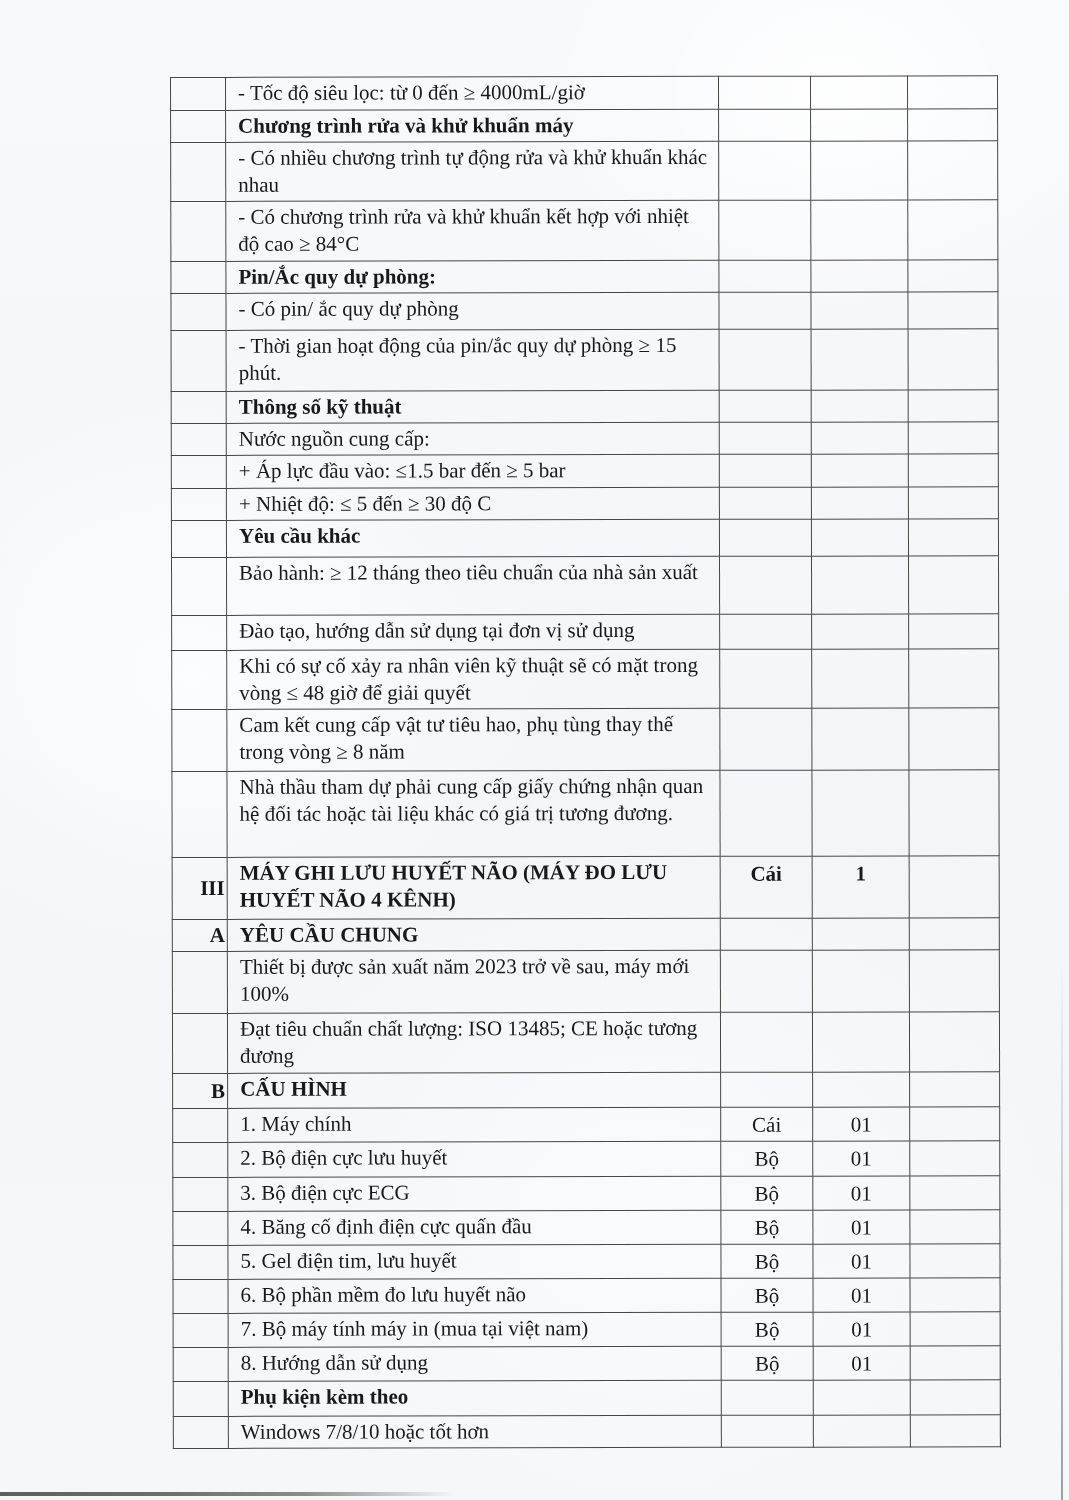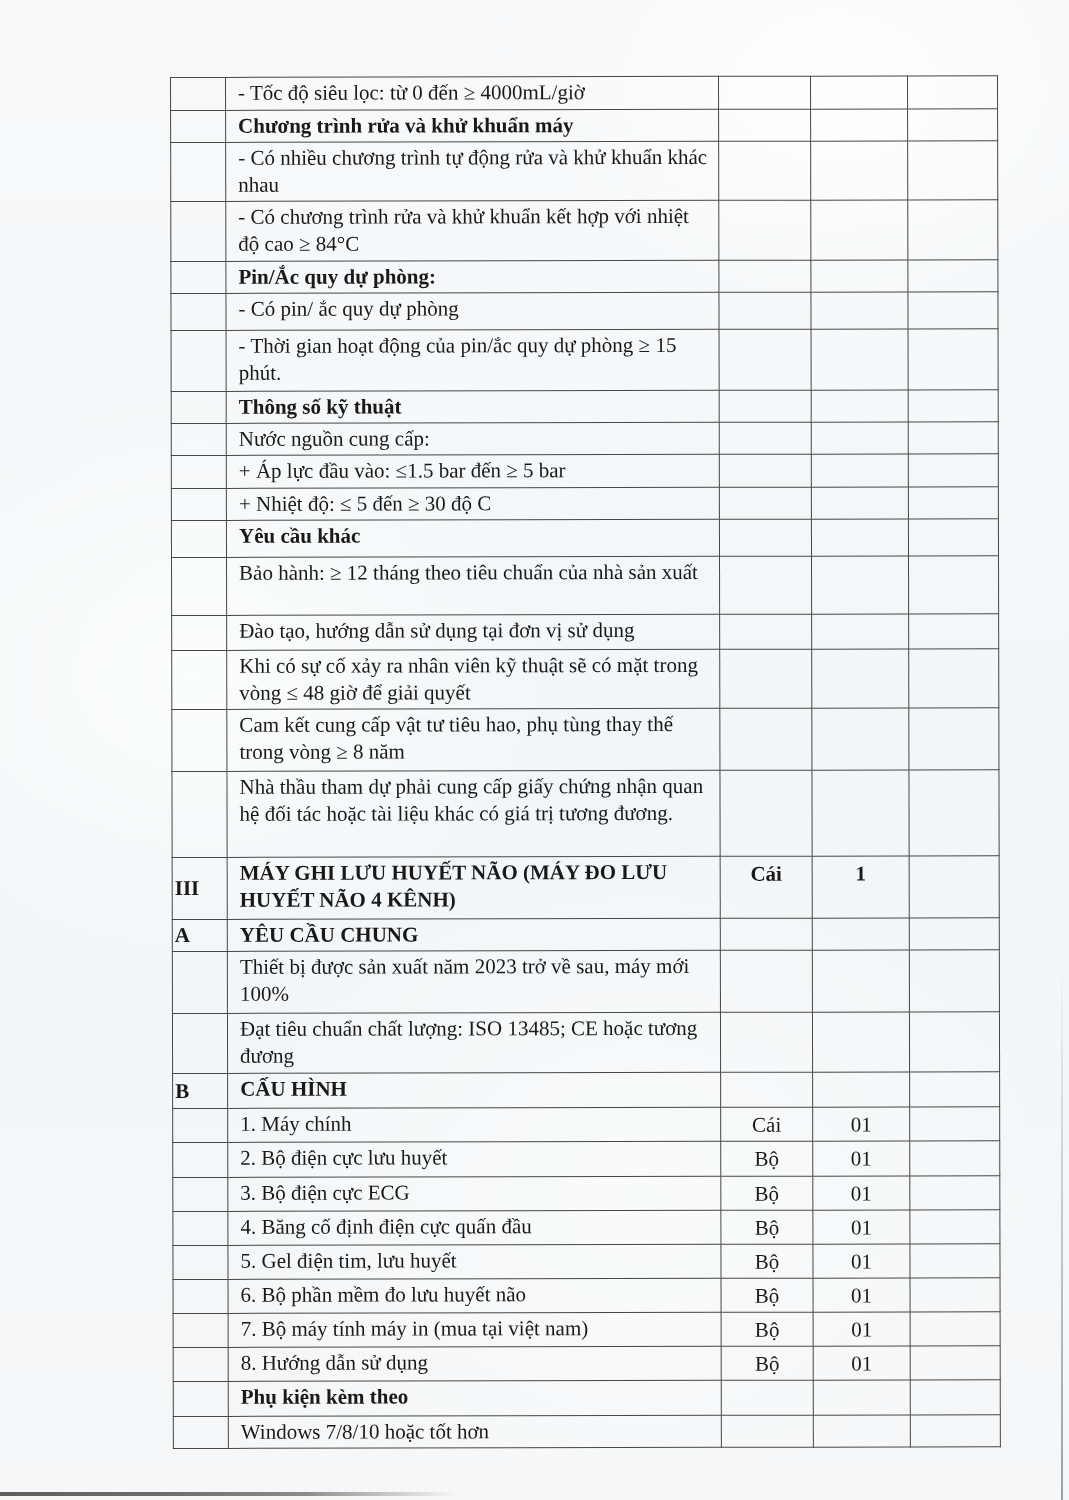--- a/index.html
+++ b/index.html
@@ -33,21 +33,21 @@
   .spec-table td {
     border: 1px solid #474745;
     vertical-align: top;
     font-size: 21px;
     line-height: 27px;
     padding: 2px 8px 2px 12px;
     color: #191919;
     word-wrap: break-word;
   }
   .spec-table td.stt {
-    text-align: left;
+    text-align: right;
     vertical-align: middle;
     font-weight: bold;
     padding: 2px 2px;
   }
   .spec-table td.unit,
   .spec-table td.qty {
     text-align: center;
     padding: 4px 2px 2px 2px;
   }
   .spec-table td.note {

